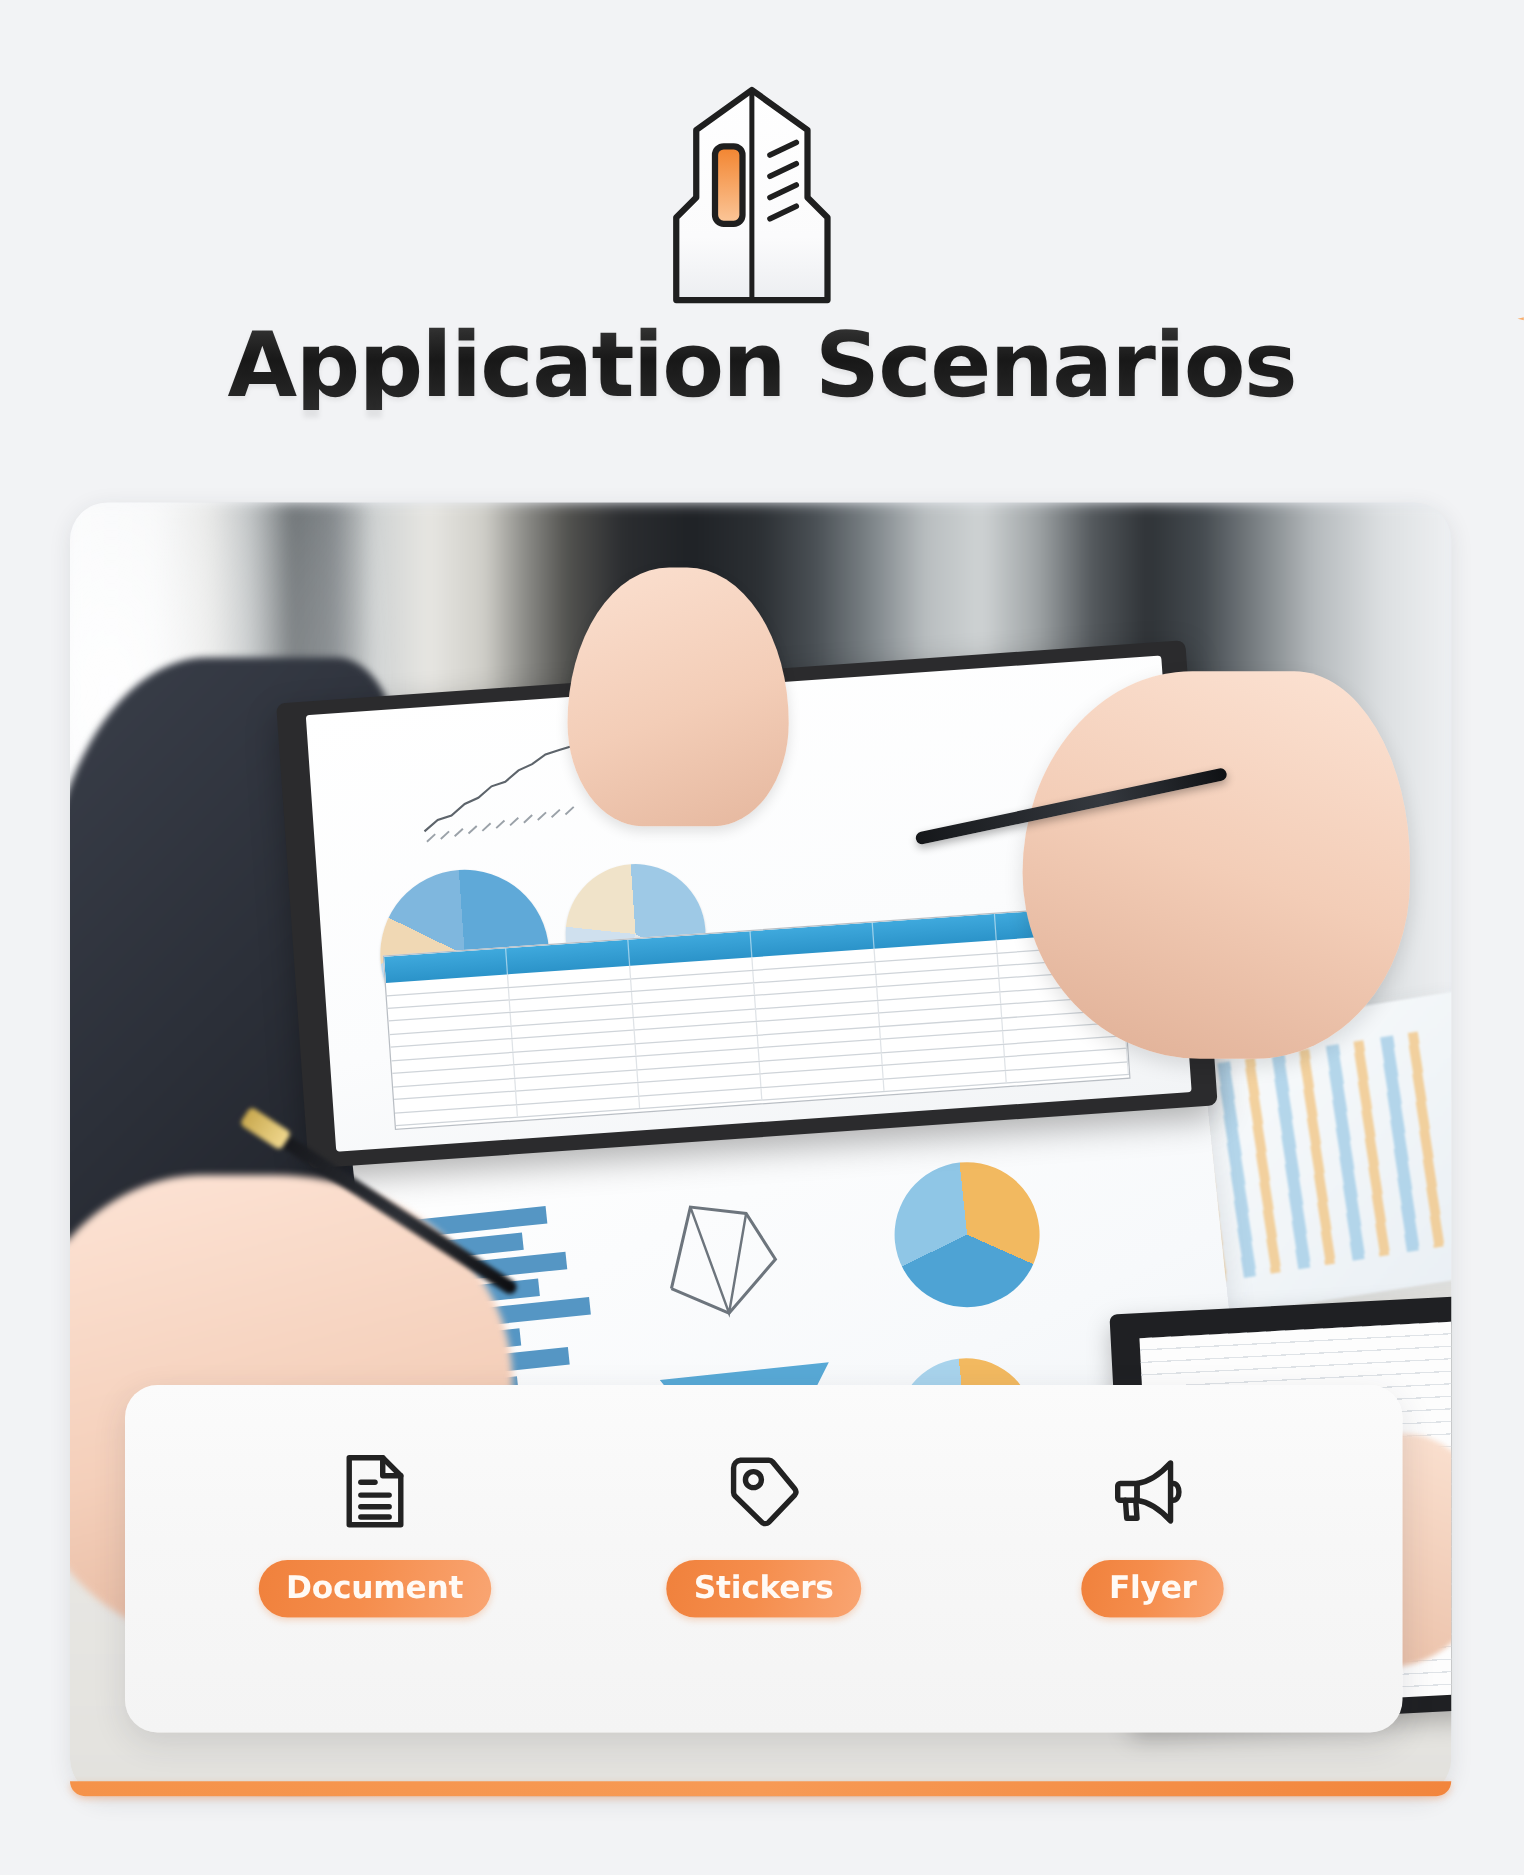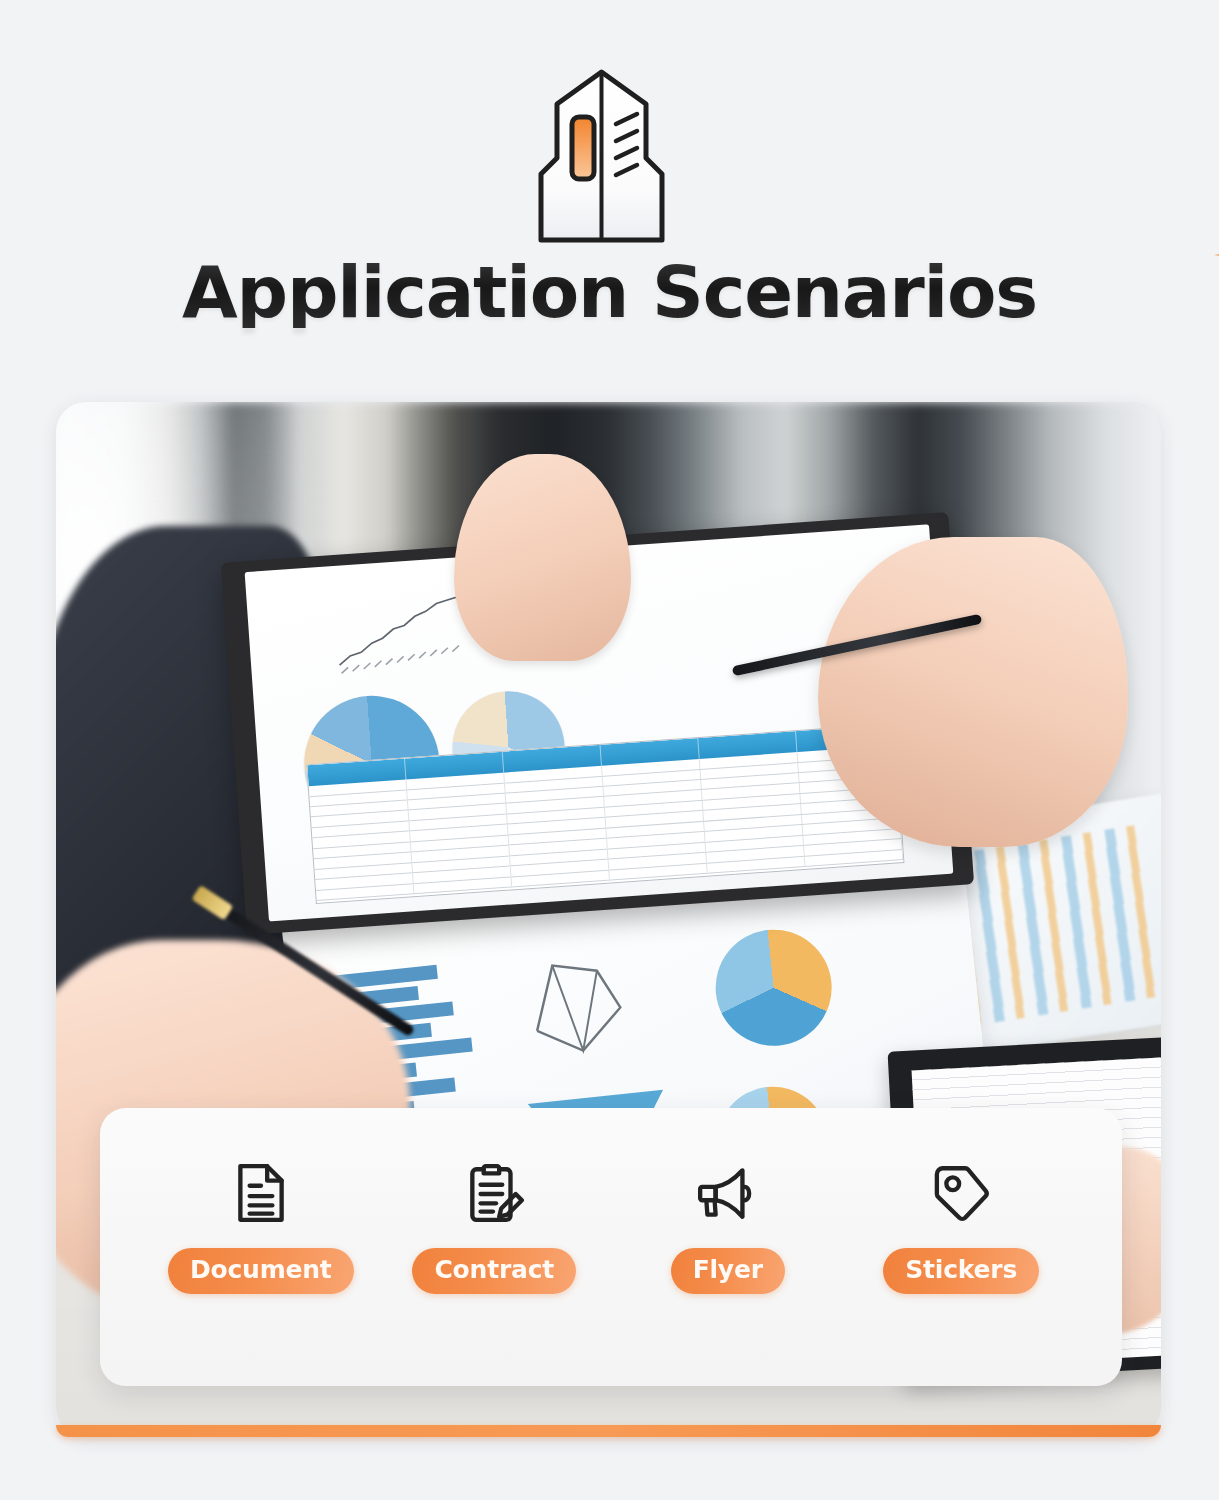--- a/index.html
+++ b/index.html
@@ -758,54 +758,40 @@
             <path d="M38 6 v14 h14"></path>
             <line x1="21" y1="25" x2="32" y2="25"></line>
             <line x1="21" y1="35" x2="43" y2="35"></line>
             <line x1="21" y1="44" x2="43" y2="44"></line>
             <line x1="21" y1="52" x2="43" y2="52"></line>
           </svg>
         </span>
         <span class="tag-pill">Document</span>
       </div>
 
+
+
       <div class="tag-item">
         <span class="tag-icon">
-          <svg viewBox="0 0 64 64" xmlns="http://www.w3.org/2000/svg" fill="none" stroke="#222" stroke-width="4.2" stroke-linecap="round" stroke-linejoin="round">
-            <path d="M22 9 H15 a4 4 0 0 0 -4 4 v41 a4 4 0 0 0 4 4 h29 a4 4 0 0 0 4 -4 V13 a4 4 0 0 0 -4 -4 h-7"></path>
-            <path d="M24 6 h11 a2 2 0 0 1 2 2 v5 H22 V8 a2 2 0 0 1 2 -2 Z"></path>
-            <line x1="19" y1="24" x2="40" y2="24"></line>
-            <line x1="19" y1="33" x2="40" y2="33"></line>
-            <line x1="19" y1="42" x2="34" y2="42"></line>
-            <line x1="19" y1="50" x2="31" y2="50"></line>
-            <path d="M53 33 l6 6 -14 14 -8 2 2 -8 Z"></path>
+          <svg viewBox="0 0 64 64" xmlns="http://www.w3.org/2000/svg" fill="none" stroke="#222" stroke-width="4.2" stroke-linejoin="round">
+            <path d="M14 8 h22 a4 4 0 0 1 3 1.4 L56 30 a4 4 0 0 1 0 5 L36 56 a4 4 0 0 1 -5.6 0 L10 36 A4 4 0 0 1 8.6 33 V14 A6 6 0 0 1 14 8 Z"></path>
+            <circle cx="24" cy="23" r="6.2"></circle>
           </svg>
         </span>
-        <span class="tag-pill">Contract</span>
+        <span class="tag-pill">Stickers</span>
       </div>
-
 
       <div class="tag-item">
         <span class="tag-icon">
           <svg viewBox="0 0 64 64" xmlns="http://www.w3.org/2000/svg" fill="none" stroke="#222" stroke-width="4.2" stroke-linecap="round" stroke-linejoin="round">
             <path d="M46 10 C36 21 27 25 20 26 v13 c7 1 16 5 26 16 Z"></path>
             <path d="M7 26 h13 v13 H7 a2 2 0 0 1 -2 -2 V28 a2 2 0 0 1 2 -2 Z"></path>
             <path d="M11 39 l1 14 h8 l-1 -14"></path>
             <path d="M48 26 c6 0 6 13 0 13"></path>
           </svg>
         </span>
         <span class="tag-pill">Flyer</span>
       </div>
 
-      <div class="tag-item">
-        <span class="tag-icon">
-          <svg viewBox="0 0 64 64" xmlns="http://www.w3.org/2000/svg" fill="none" stroke="#222" stroke-width="4.2" stroke-linejoin="round">
-            <path d="M14 8 h22 a4 4 0 0 1 3 1.4 L56 30 a4 4 0 0 1 0 5 L36 56 a4 4 0 0 1 -5.6 0 L10 36 A4 4 0 0 1 8.6 33 V14 A6 6 0 0 1 14 8 Z"></path>
-            <circle cx="24" cy="23" r="6.2"></circle>
-          </svg>
-        </span>
-        <span class="tag-pill">Stickers</span>
-      </div>
-
     </div>
   </div>
 
 </div>
 
 </body></html>

